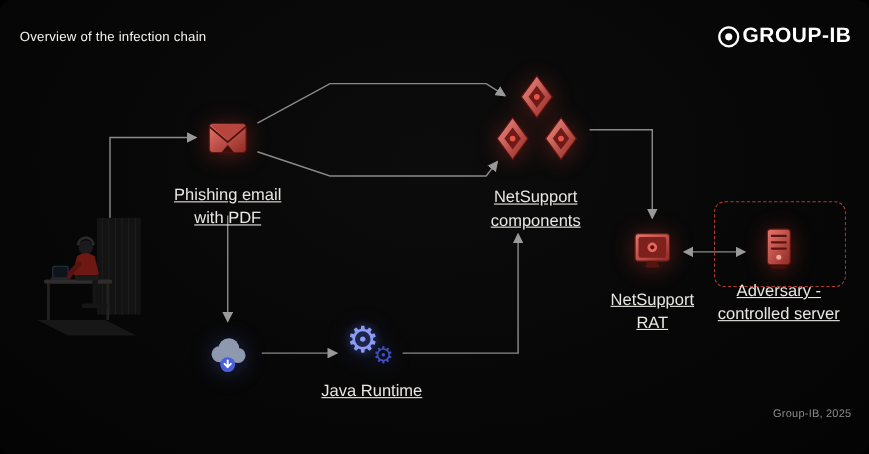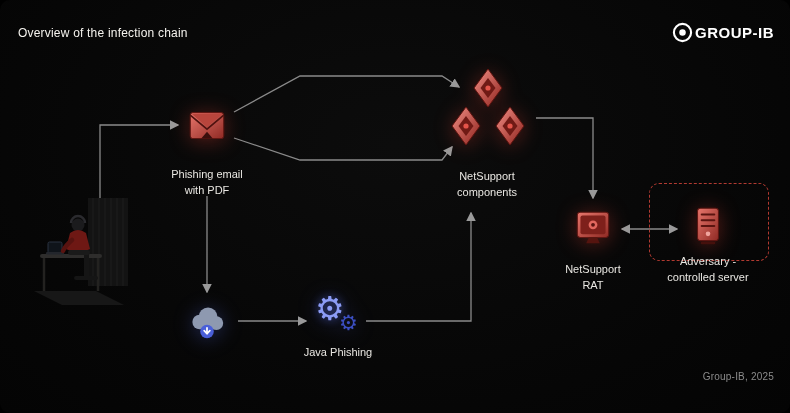--- a/index.html
+++ b/index.html
@@ -9,29 +9,29 @@
     border-radius:10px;
     font-family:"Liberation Sans","DejaVu Sans",sans-serif;
   }
   .title {
     position:absolute; left:18px; top:26px;
     font-size:12px; font-weight:400; color:#f5f3ee; letter-spacing:.2px;
   }
   .logo {
     position:absolute; right:16px; top:22px;
     display:flex; align-items:center; gap:2px;
-    color:#ffffff; font-weight:700; font-size:15px; letter-spacing:.5px;
+    color:#ffffff; font-weight:700; font-size:19px; letter-spacing:.5px;
   }
   .footer {
     position:absolute; right:16px; top:371px;
     color:#8b8b8b; font-size:10px; letter-spacing:.2px;
   }
   .node-label {
-    position:absolute; color:#e9e7e2; font-size:11px; line-height:1.42;
-    text-align:center; white-space:pre-line;
+    position:absolute; color:#e9e7e2; font-size:15px; line-height:1.42;
+    text-align:center; white-space:pre-line;text-decoration:underline;
   }
   .icon { position:absolute; }
   .glow-red { filter: drop-shadow(0 2px 10px rgba(214,60,48,.38)); }
   .glow-blue { filter: drop-shadow(0 2px 10px rgba(80,100,220,.35)); }
   .arrow-layer { position:absolute; left:0; top:0; pointer-events:none; }
   .dashed-box {
     position:absolute; left:649px; top:183px; width:118px; height:76px;
     border:1.5px dashed #b23a31; border-radius:10px;
   }
   .gears { position:absolute; left:314px; top:296px; width:48px; height:48px; }
@@ -156,21 +156,21 @@
       </g>
       <circle cx="22" cy="32" r="6.5" fill="#4a5fd8"></circle>
       <path d="M22 28.5 v5 M19.3 31.3 l2.7 2.9 2.7 -2.9" stroke="#ffffff" stroke-width="1.7" fill="none" stroke-linecap="round" stroke-linejoin="round"></path>
     </svg>
   </div>
 
   <div class="gears glow-blue">
     <span class="gear g1">⚙</span>
     <span class="gear g2">⚙</span>
   </div>
-  <div class="node-label" style="left:288px; top:345px; width:100px;">Java Phishing</div>
+  <div class="node-label" style="left:288px; top:345px; width:100px;">Java Runtime</div>
 
   <div class="icon glow-red" style="left:570px; top:205px;">
     <svg width="46" height="46" viewBox="0 0 44 44">
       <defs>
         <linearGradient id="ratg" x1="0" y1="0" x2="1" y2="1">
           <stop offset="0" stop-color="#e8766c"></stop>
             <stop offset="1" stop-color="#8f2a24"></stop>
         </linearGradient>
       </defs>
       <rect x="7" y="7" width="30" height="24" rx="3" fill="url(#ratg)" stroke="#5f1713" stroke-width="1"></rect>

